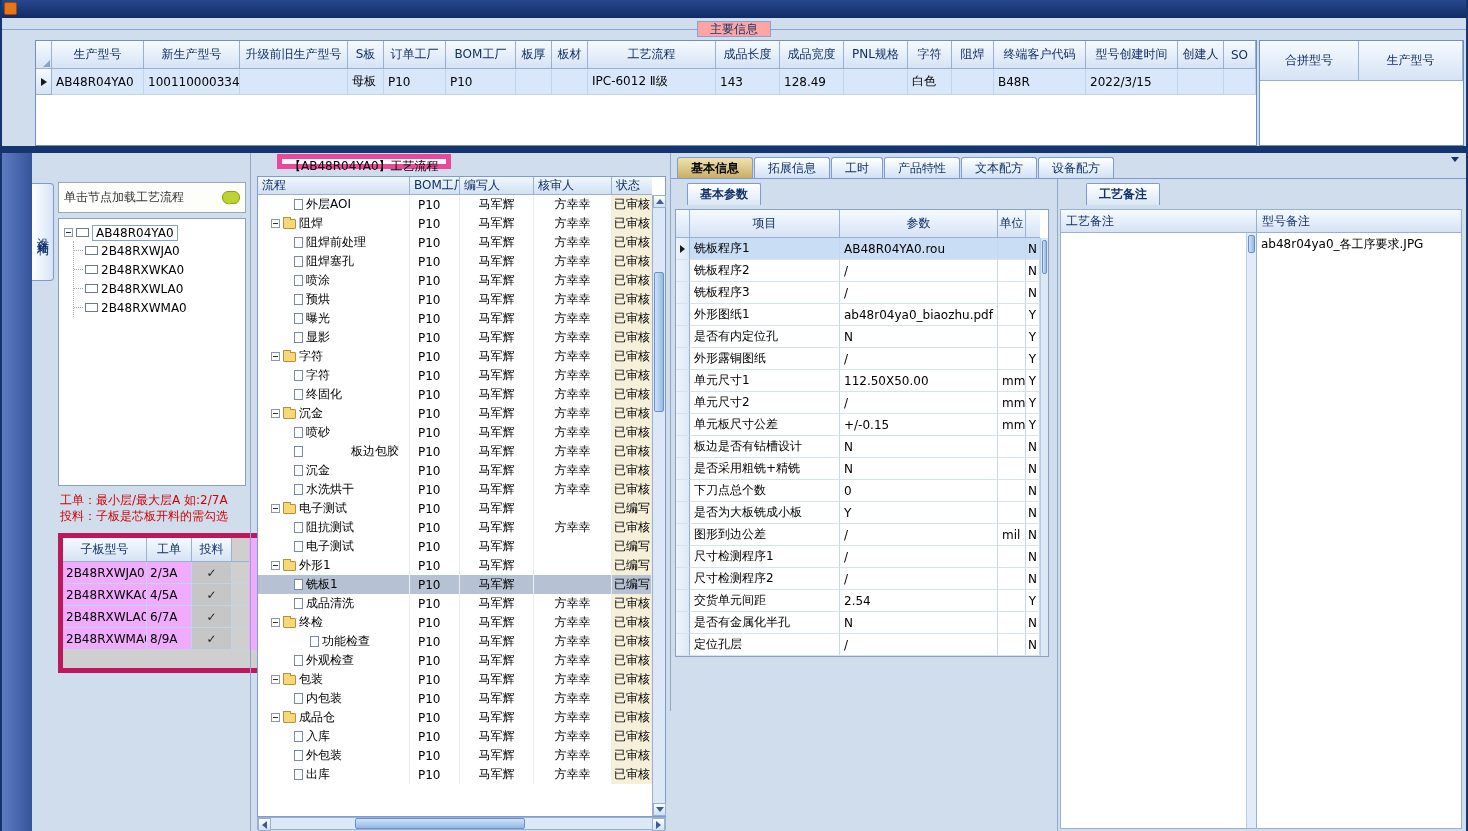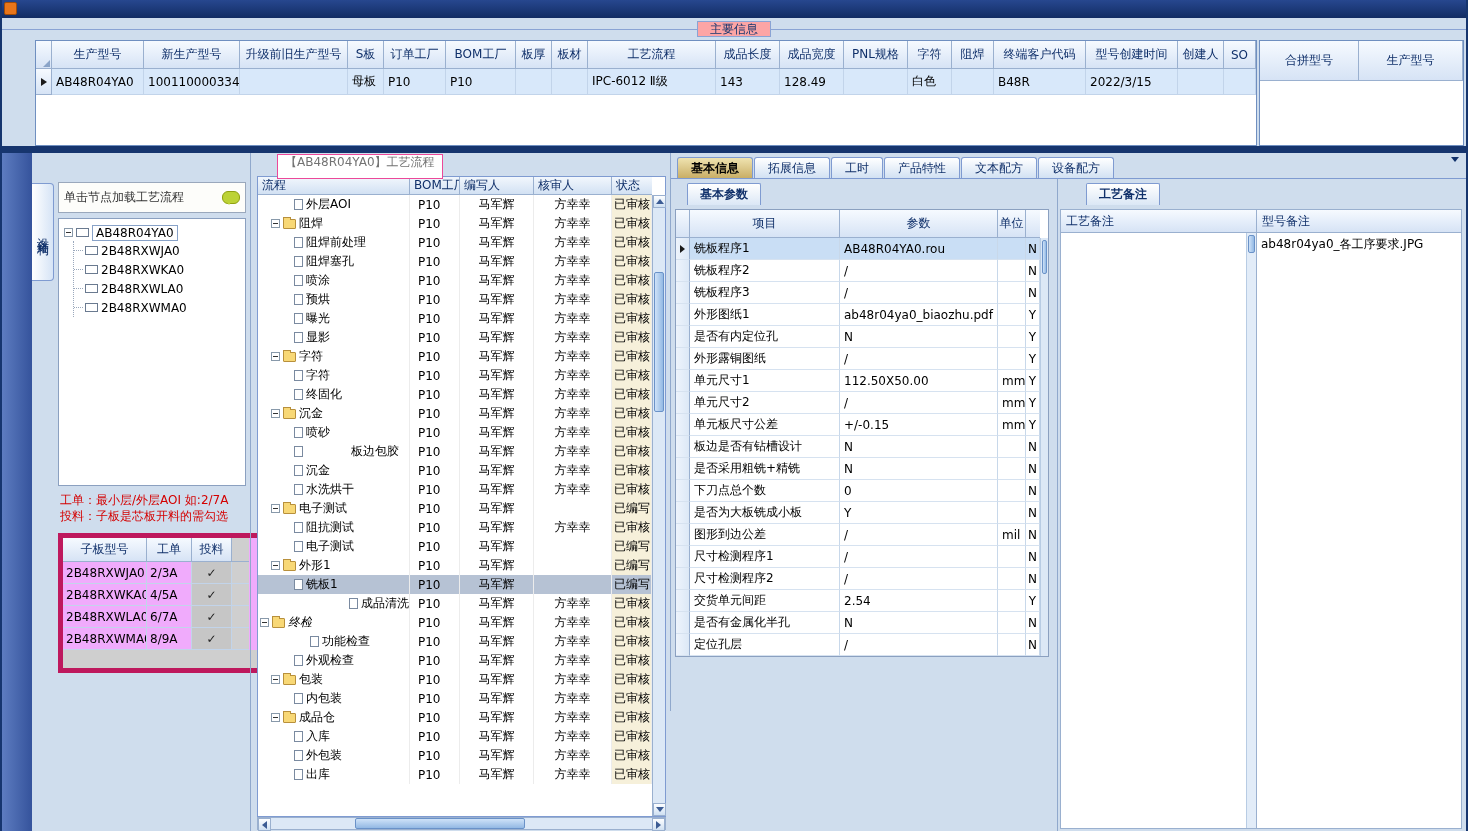--- a/index.html
+++ b/index.html
@@ -49,21 +49,21 @@
 .bt-hcell{background:linear-gradient(#f6faff,#d6e3f5);border-right:1px solid #9ab0cf;border-bottom:1px solid #9ab0cf;display:flex;align-items:center;justify-content:center;color:#10306a;overflow:hidden}
 .bt-row{display:flex;height:22px}
 .bt-cell{border-right:1px solid #c2d4ea;border-bottom:1px solid #c2d4ea;display:flex;align-items:center;padding-left:3px;overflow:hidden;white-space:nowrap}
 .bt-c1{width:84px;flex:0 0 84px}.bt-c2{width:45px;flex:0 0 45px}.bt-c3{width:40px;flex:0 0 40px;padding:0;justify-content:center}
 .bt-c4{width:17px;flex:0 0 17px;background:#cfcfcf;border-right:none}
 .bt-check{width:100%;height:100%;background:#c6c6c6;display:flex;align-items:center;justify-content:center}
 .bt-check::before{content:"\2713";color:#222;font-size:12px}
 .bt-filler-row{height:18px;background:#cfcfcf}
 
 .mid-panel{position:absolute;left:248px;top:0;width:420px;height:678px;border-left:1px solid #90a8cc}
-.panel-chip{position:absolute;left:26px;top:1px;height:25px;line-height:15px;padding:0 7px;background:#fff;border:1px solid #ec4899;color:#737373;z-index:2;white-space:nowrap}
+.panel-chip{position:absolute;left:26px;top:1px;height:15px;line-height:15px;padding:0 7px;background:#fff;border:5px solid #ec4899;color:#000000;z-index:2;white-space:nowrap}
 .proc-table{position:absolute;left:6px;top:23px;width:409px;height:641px;background:#fff;border:1px solid #7f9bd1}
 .pt-head{display:flex;height:18px}
 .pt-hcell{background:linear-gradient(#f2f7fd,#d2e1f3);border-right:1px solid #9ab0cf;border-bottom:1px solid #9ab0cf;color:#10306a;display:flex;align-items:center;padding-left:4px;overflow:hidden;white-space:nowrap}
 .c-name{width:152px;flex:0 0 152px}.c-bom{width:50px;flex:0 0 50px}.c-writer{width:74px;flex:0 0 74px}.c-rev{width:78px;flex:0 0 78px}.c-status{width:40px;flex:0 0 40px;border-right:none}
 .pt-body{position:absolute;left:0;top:18px;width:394px;bottom:0;overflow:hidden}
 .pt-row{display:flex;height:19px}
 .pt-cell{display:flex;align-items:center;overflow:hidden;white-space:nowrap;border-right:1px solid #ececec;gap:3px}
 .pt-cell.c-bom{padding-left:8px}
 .pt-cell.c-writer,.pt-cell.c-rev{justify-content:center}
 .pt-cell.c-status{background:#f6f0da;padding-left:2px}
@@ -221,21 +221,21 @@
           <div class="tree-child">
             <div class="icon-board"></div>
             <div class="lbl">2B48RXWLA0</div>
           </div>
           <div class="tree-child">
             <div class="icon-board"></div>
             <div class="lbl">2B48RXWMA0</div>
           </div>
         </div>
     </div>
-    <div class="note1">工单：最小层/外层AOI 如:2/7A</div>
+    <div class="note1">工单：最小层/最大层A 如:2/7A</div>
     <div class="note2">投料：子板是芯板开料的需勾选</div>
     <div class="board-table">
       <div class="bt-head" id="bt-head">
           <div class="bt-hcell bt-c1">子板型号</div>
           <div class="bt-hcell bt-c2">工单</div>
           <div class="bt-hcell bt-c3">投料</div>
           <div class="bt-hcell bt-c4"></div>
         </div>
       <div id="bt-body">
           <div class="bt-row">
@@ -495,31 +495,31 @@
             <div class="pt-cell c-name" style="padding-left: 36px;">
               <div class="icon-page"></div>
               <div class="lbl">铣板1</div>
             </div>
             <div class="pt-cell c-bom">P10</div>
             <div class="pt-cell c-writer">马军辉</div>
             <div class="pt-cell c-rev"></div>
             <div class="pt-cell c-status">已编写</div>
           </div>
           <div class="pt-row">
-            <div class="pt-cell c-name" style="padding-left: 36px; justify-content: flex-end;">
+            <div class="pt-cell c-name" style="padding-left: 36px;">
               <div class="icon-page"></div>
               <div class="lbl">成品清洗</div>
             </div>
             <div class="pt-cell c-bom">P10</div>
             <div class="pt-cell c-writer">马军辉</div>
             <div class="pt-cell c-rev">方幸幸</div>
             <div class="pt-cell c-status">已审核</div>
           </div>
           <div class="pt-row">
-            <div class="pt-cell c-name" style="padding-left: 2px; font-style: italic;">
+            <div class="pt-cell c-name" style="padding-left: 13px;">
               <div class="icon-expander"></div>
               <div class="icon-folder"></div>
               <div class="lbl">终检</div>
             </div>
             <div class="pt-cell c-bom">P10</div>
             <div class="pt-cell c-writer">马军辉</div>
             <div class="pt-cell c-rev">方幸幸</div>
             <div class="pt-cell c-status">已审核</div>
           </div>
           <div class="pt-row">

